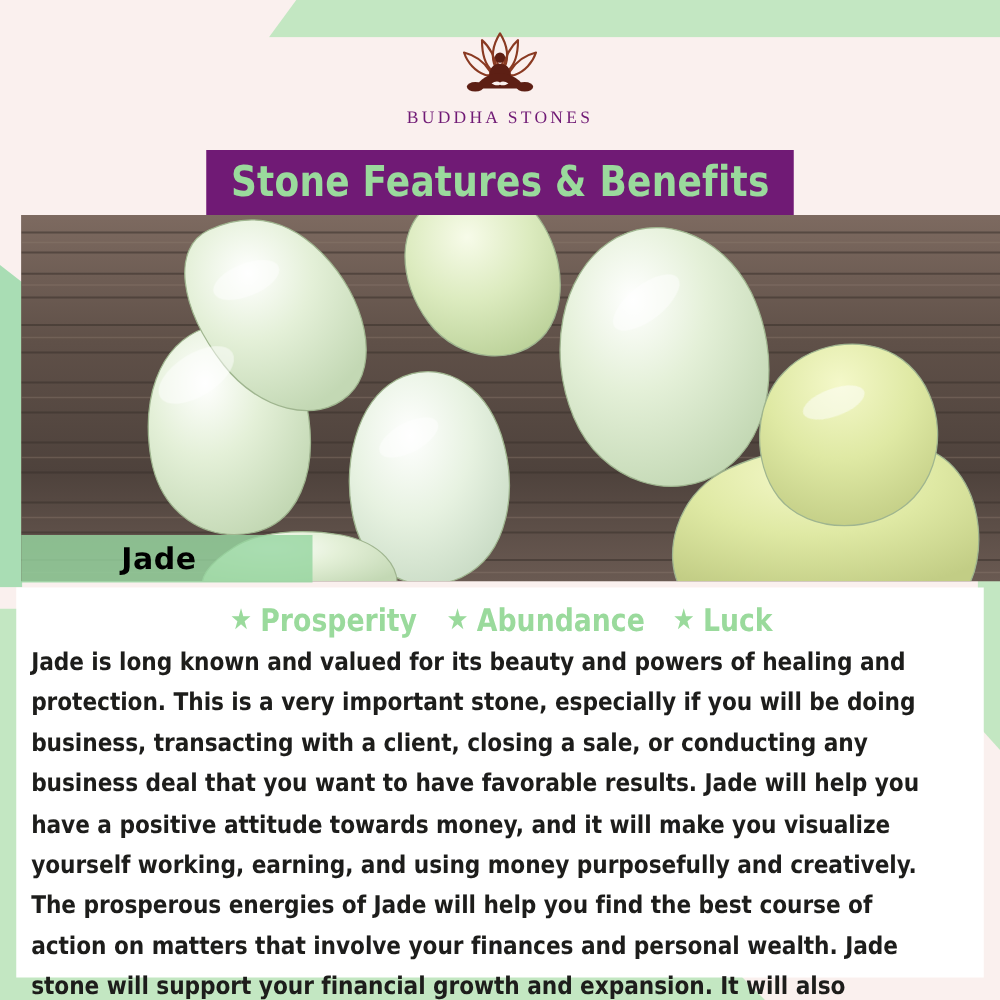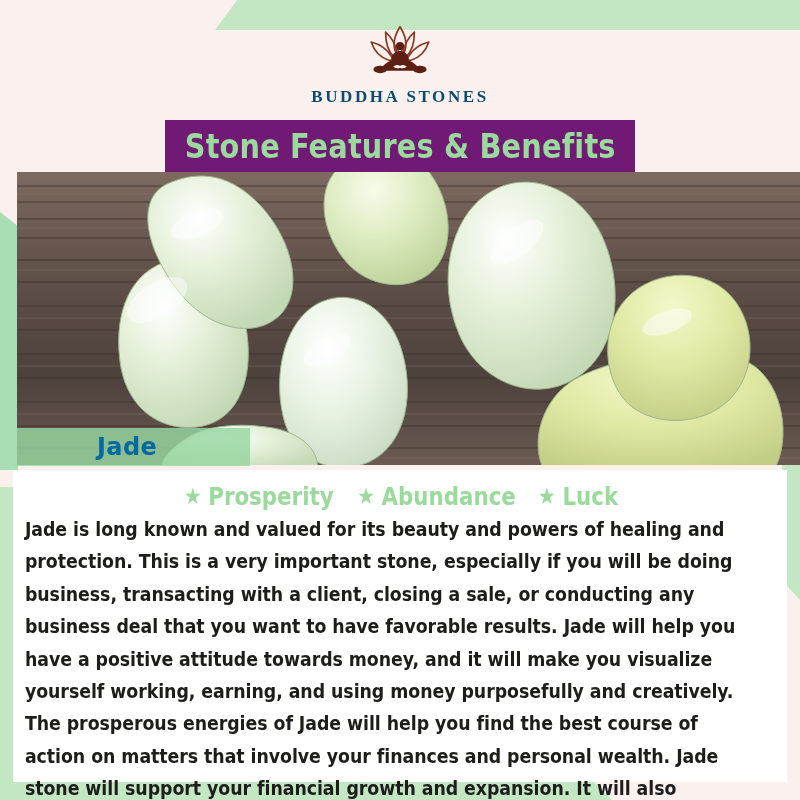--- a/index.html
+++ b/index.html
@@ -64,24 +64,24 @@
     flex-direction: column;
     align-items: center;
     justify-content: flex-start;
     padding-top: 22px;
     z-index: 4;
   }
   .logo-mark { width: 108px; height: 58px; display: block; }
   .brand-name {
     margin-top: 7px;
     font-family: "Liberation Serif", serif;
-    font-size: 17px;
+    font-size: 14px;
     letter-spacing: 2.6px;
-    color: #0c4a6e;
-    font-weight: 700;
+    color: #701a75;
+    font-weight: 400;
   }
 
   
   .title-band {
     position: absolute;
     left: 165px; top: 120px; width: 470px; height: 52px;
     background: #701a75;
     display: flex;
     align-items: center;
     justify-content: center;
@@ -110,21 +110,21 @@
   
   .jade-label {
     position: absolute;
     left: 17px; top: 428px; width: 233px; height: 38px;
     background: rgba(150, 214, 160, 0.82);
     display: flex;
     align-items: center;
     z-index: 6;
   }
   .jade-label-text {
-    color: #0369a1;
+    color: #000000;
     font-weight: bold;
     font-size: 24px;
     padding-left: 80px;
     letter-spacing: 0.4px;
     font-family: "DejaVu Sans", "Liberation Sans", sans-serif;
   }
 
   
   .content {
     position: absolute;

